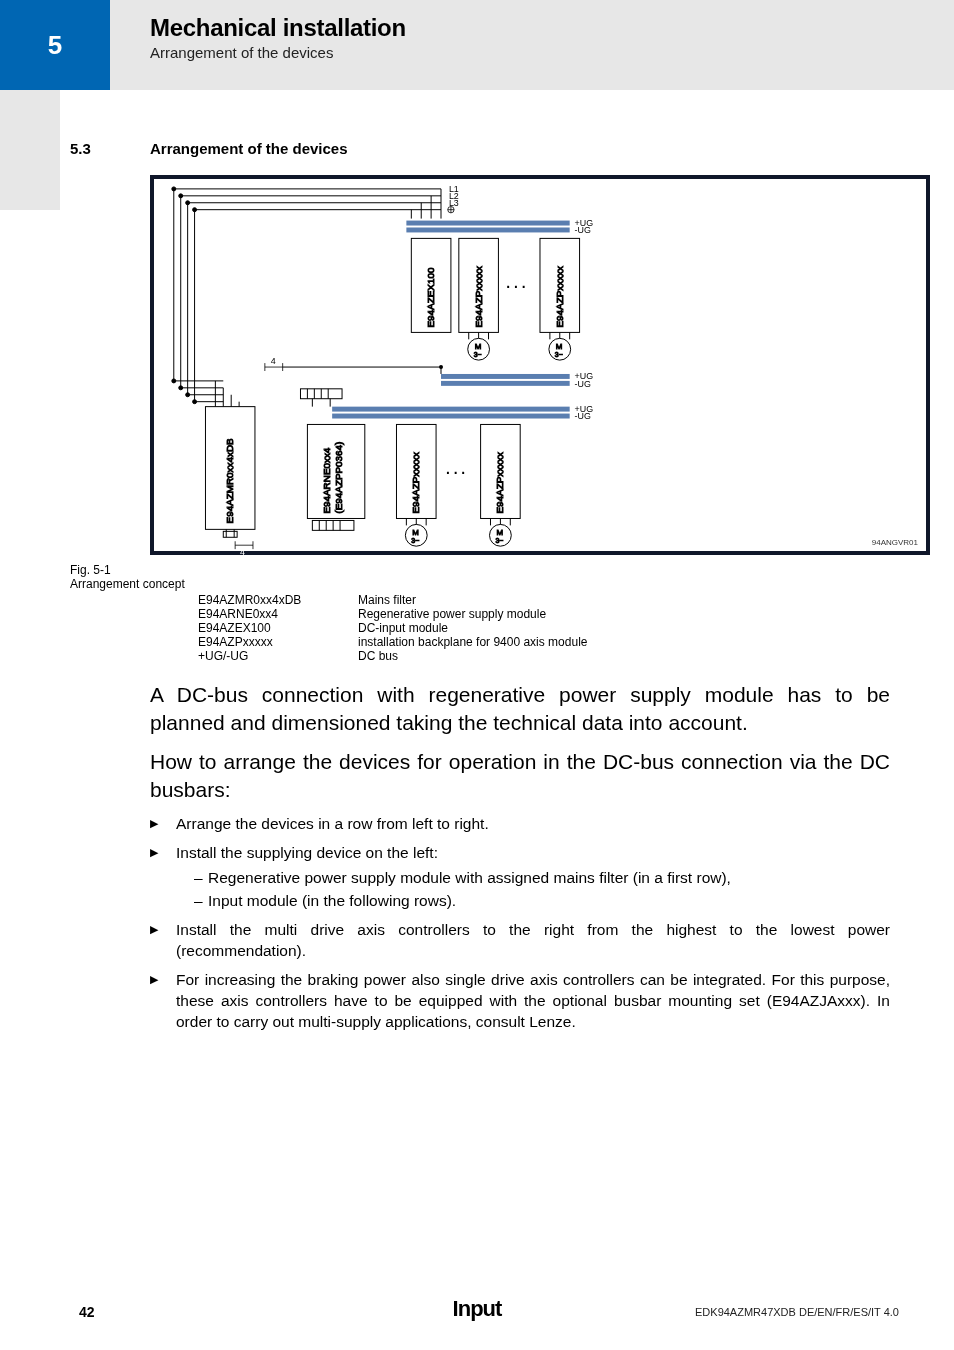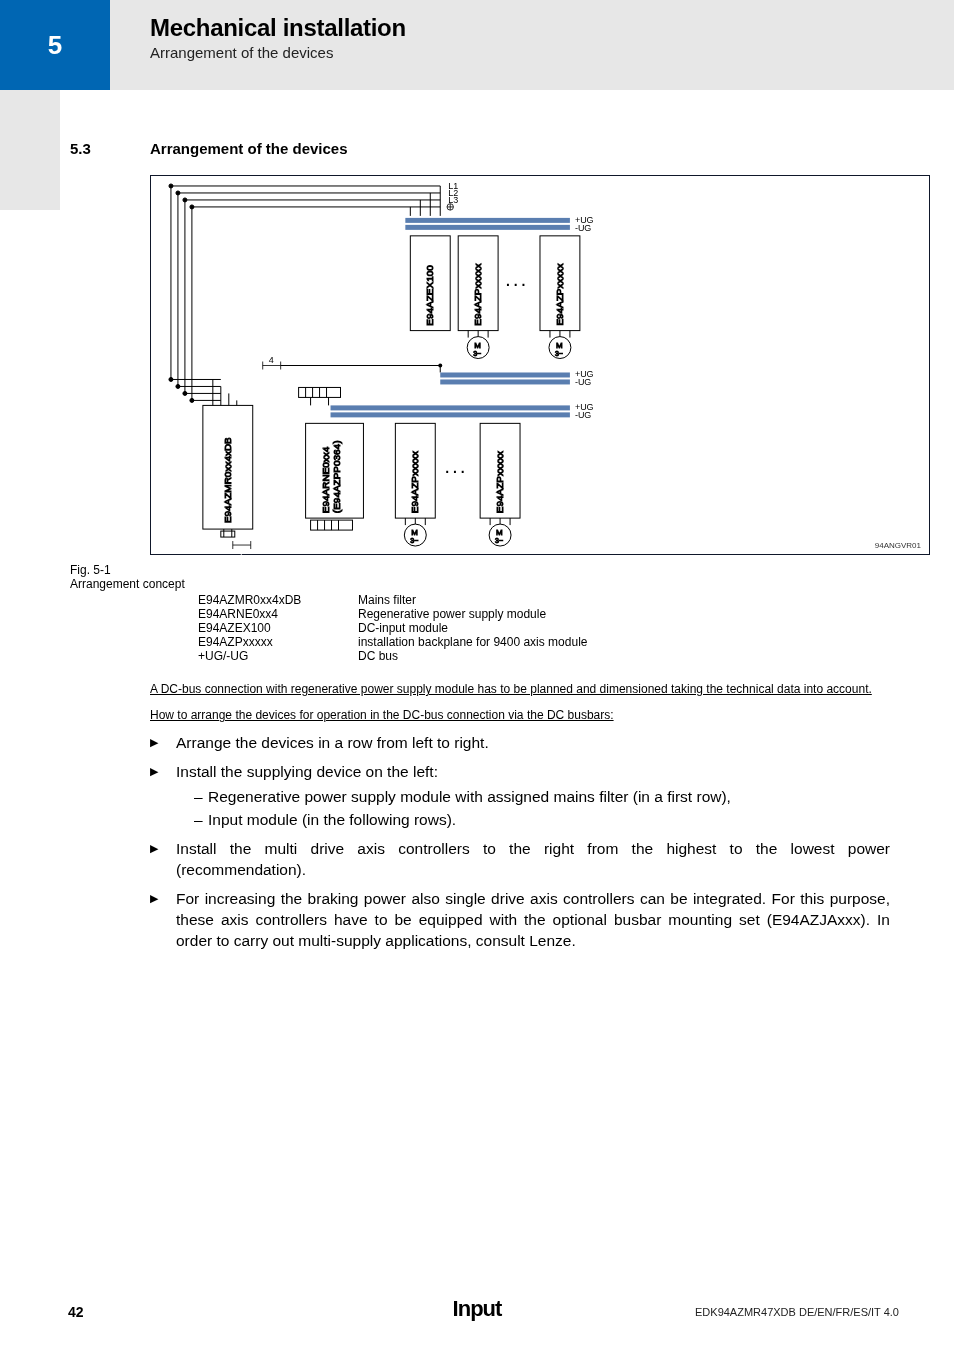--- a/index.html
+++ b/index.html
@@ -9,40 +9,40 @@
   .header-tab { position: absolute; top: 0; left: 0; width: 110px; height: 90px; background: #0066b3; color: #fff; display: flex; align-items: center; justify-content: center; font-size: 26px; font-weight: 700; }
   .header-text { position: absolute; left: 150px; top: 14px; }
   .header-title { font-size: 24px; font-weight: 700; letter-spacing: -0.3px; }
   .header-sub { font-size: 15px; margin-top: 2px; color: #222; }
   .sidebar { position: absolute; top: 90px; left: 0; width: 60px; height: 120px; background: #e7e7e7; }
   .content { position: absolute; top: 140px; left: 70px; right: 69px; }
   .sec-row { display: flex; align-items: baseline; margin-bottom: 18px; }
   .sec-num { width: 80px; font-size: 15px; font-weight: 700; }
   .sec-title { font-size: 15px; font-weight: 700; }
 
-  .fig-box { border: 1px solid #0f172a; width: 780px; height: 380px; position: relative; margin-left: 80px; margin-top: 6px; margin-bottom: 4px; background: #fff; }
+  .fig-box { border: 4px solid #0f172a; width: 780px; height: 380px; position: relative; margin-left: 80px; margin-top: 6px; margin-bottom: 4px; background: #fff; }
   svg { position: absolute; inset: 0; }
 
   .fig-caption { margin-left: 0px; margin-top: 8px; font-size: 12px; display: flex; flex-direction: column; }
   .fig-caption .figkey { width: 128px; }
   .legend-table { margin-left: 128px; font-size: 12px; margin-top: 2px; }
   .legend-table .row { display: flex; }
   .legend-table .k { width: 160px; }
   .legend-table .v { flex: 1; }
 
-  .body-text { margin-left: 80px; margin-top: 18px; font-size: 12px; line-height: 1.35; width: 740px; text-align: justify; text-decoration: underline; }
+  .body-text { margin-left: 80px; margin-top: 18px; font-size: 21px; line-height: 1.35; width: 740px; text-align: justify; }
   .bullets { margin-left: 80px; margin-top: 10px; width: 740px; font-size: 15.5px; }
   .bullets > li { list-style: none; position: relative; padding-left: 26px; margin-top: 8px; line-height: 1.35; text-align: justify; }
   .bullets > li::before { content: "▶"; position: absolute; left: 0; top: 2px; font-size: 11px; }
   .sub { list-style: none; padding-left: 18px; margin-top: 4px; }
   .sub > li { position: relative; padding-left: 14px; margin-top: 2px; }
   .sub > li::before { content: "–"; position: absolute; left: 0; }
 
   .footer { position: absolute; bottom: 30px; left: 0; right: 0; height: 30px; }
-  .page-num { position: absolute; left: 68px; bottom: 0; font-weight: 700; font-size: 14px; margin-top: 44px; }
+  .page-num { position: absolute; left: 79px; bottom: 0; font-weight: 700; font-size: 14px; margin-top: 44px; }
   .logo-center { position: absolute; left: 50%; transform: translateX(-50%); bottom: -2px; font-weight: 700; font-size: 22px; letter-spacing: -1px; }
   .doc-id { position: absolute; right: 55px; bottom: 2px; font-size: 11px; color: #222; }
   .fig-id { position: absolute; right: 8px; bottom: 4px; font-size: 8px; color: #333; }
 </style>
 </head>
 <body>
 <div class="page">
   <div class="header-band">
     <div class="header-tab">5</div>
     <div class="header-text">

